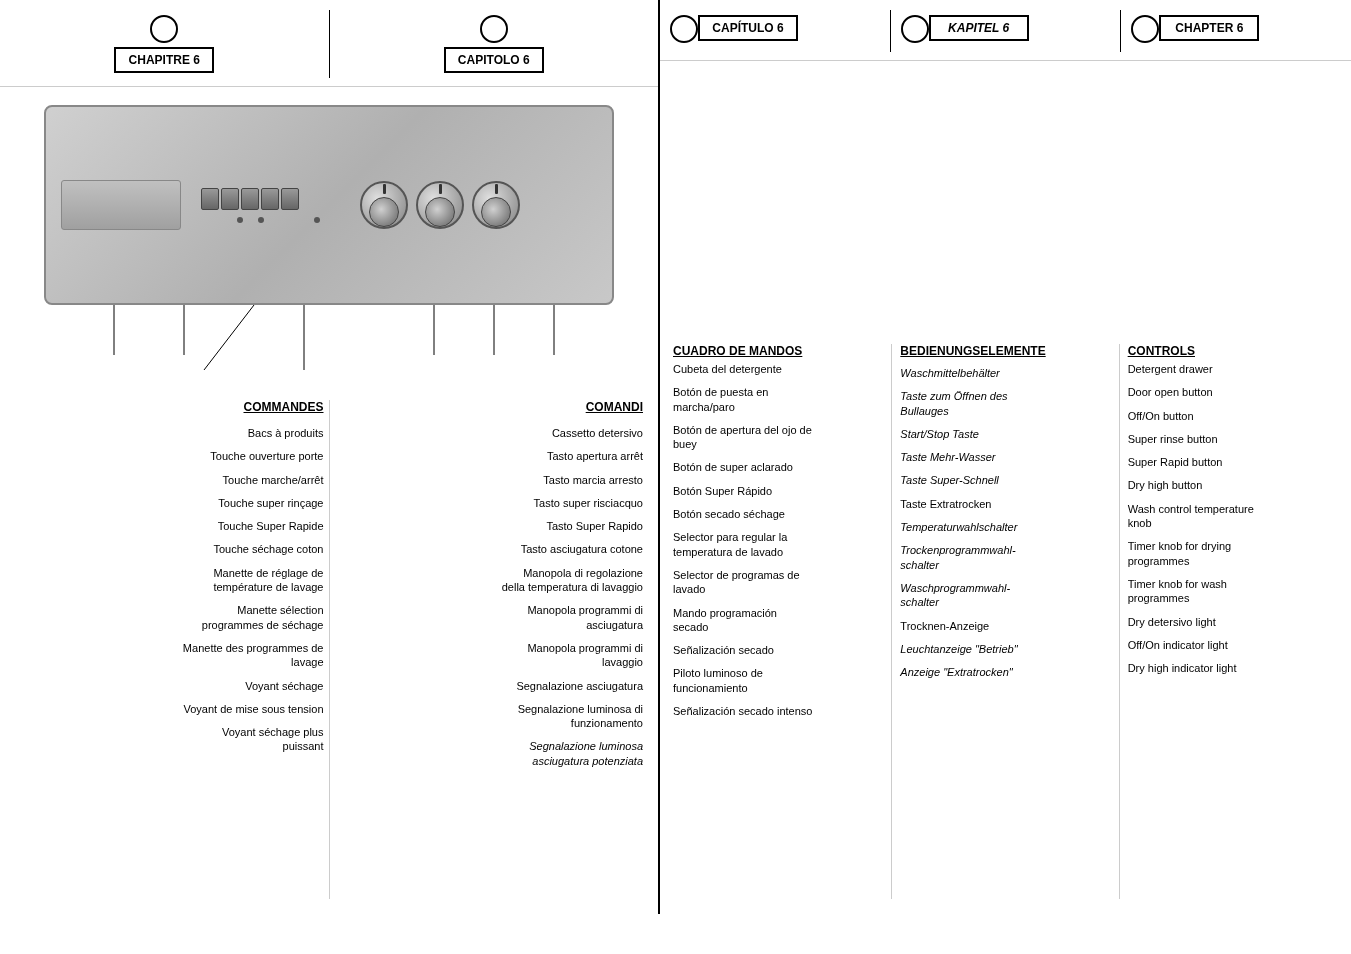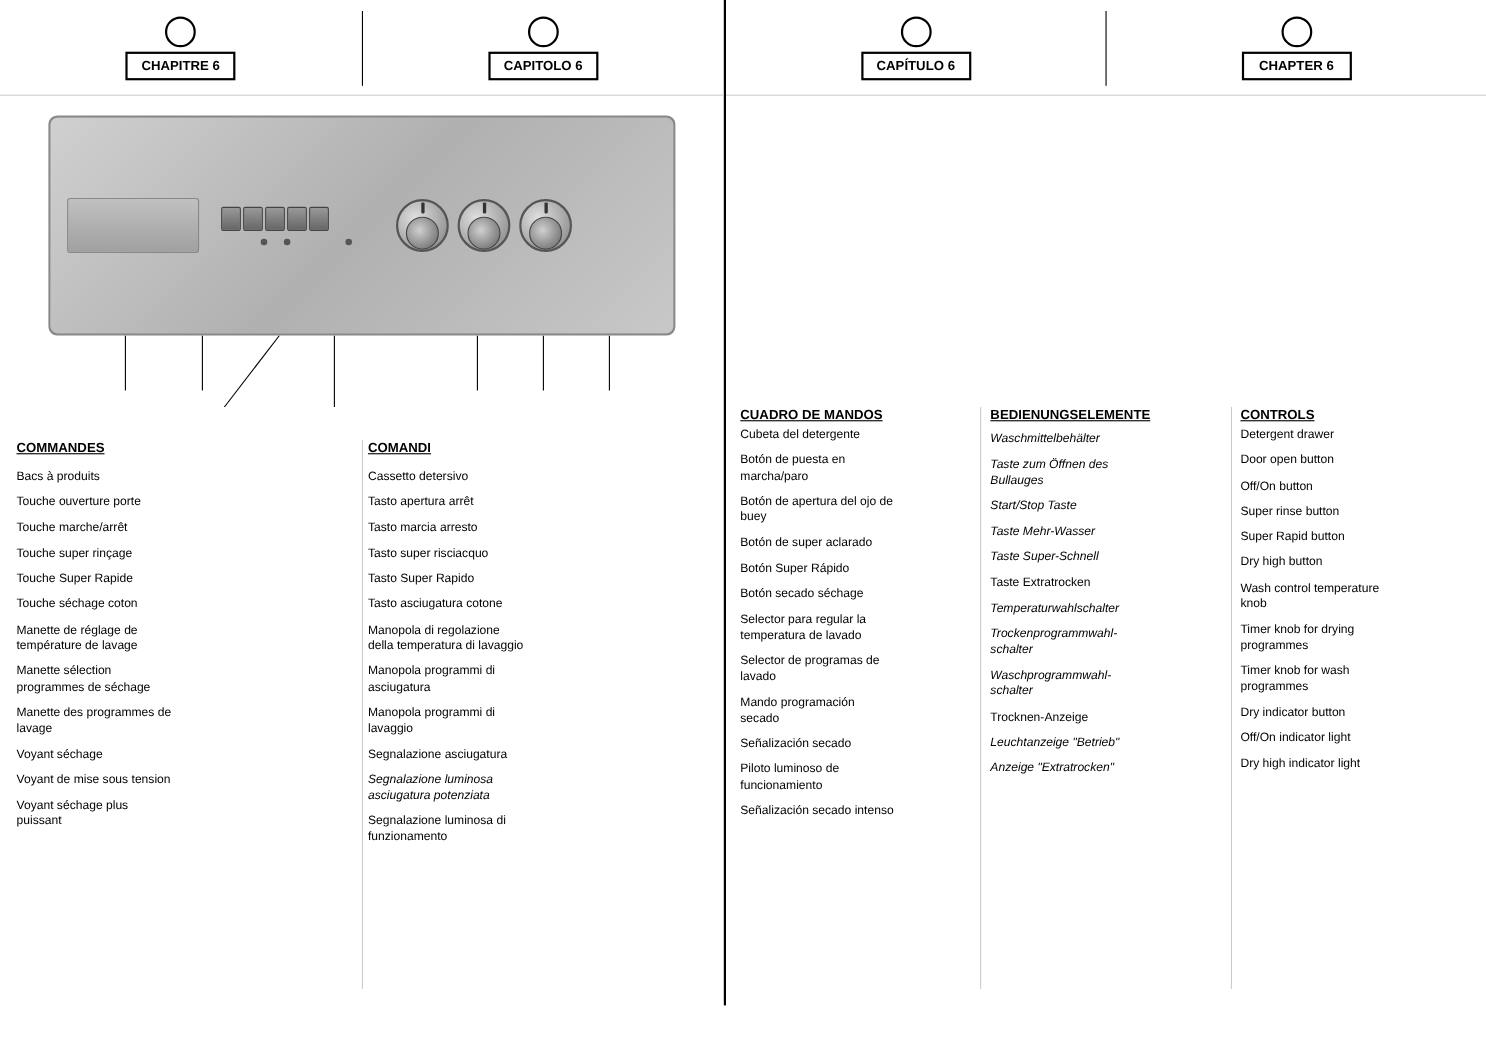--- a/index.html
+++ b/index.html
@@ -164,20 +164,21 @@
     .controls-area {
       display: flex;
       padding: 5px 10px;
       flex: 1;
     }
 
     .controls-col {
       flex: 1;
       padding: 0 5px;
       border-right: 1px solid #ccc;
+      text-align: right;
     }
     .controls-col:last-child { border-right: none; }
 
     .controls-heading {
       font-size: 12px;
       font-weight: bold;
       text-decoration: underline;
       margin-bottom: 12px;
     }
 
@@ -200,22 +201,21 @@
     .top-headers-right {
       display: flex;
       border-bottom: 1px solid #ccc;
       padding-bottom: 8px;
       margin-bottom: 8px;
     }
 
     .right-col {
       flex: 1;
       display: flex;
-      flex-direction: column;
-      align-items: center;
+      align-items: flex-start;
       border-right: 1px solid #000;
       padding: 5px 10px;
     }
     .right-col:last-child { border-right: none; }
 
     .chapter-box-italic {
       border: 2px solid #000;
       padding: 4px 10px;
       font-size: 12px;
       font-weight: bold;
@@ -353,32 +353,36 @@
         <div class="control-item">Cassetto detersivo</div>
         <div class="control-item">Tasto apertura arrêt</div>
         <div class="control-item">Tasto marcia arresto</div>
         <div class="control-item">Tasto super risciacquo</div>
         <div class="control-item">Tasto Super Rapido</div>
         <div class="control-item">Tasto asciugatura cotone</div>
         <div class="control-item">Manopola di regolazione<br>della temperatura di lavaggio</div>
         <div class="control-item">Manopola programmi di<br>asciugatura</div>
         <div class="control-item">Manopola programmi di<br>lavaggio</div>
         <div class="control-item">Segnalazione asciugatura</div>
+        <div class="control-item">Segnalazione luminosa di<br>funzionamento</div>
         <div class="control-item italic">Segnalazione luminosa<br>asciugatura potenziata</div>
-        <div class="control-item">Segnalazione luminosa di<br>funzionamento</div>
       </div>
     </div>
   </div>
 
   <div class="right-half">
 
     <div class="top-headers-right">
       <div class="right-col">
         <div class="circle-icon"></div>
         <div class="chapter-box">CAPÍTULO 6</div>
+      </div>
+      <div class="right-col">
+        <div class="circle-icon"></div>
+        <div class="chapter-box-italic">KAPITEL 6</div>
       </div>
       <div class="right-col">
         <div class="circle-icon"></div>
         <div class="chapter-box">CHAPTER 6</div>
       </div>
     </div>
 
     <div style="height:270px;"></div>
 
     <div style="display:flex;flex:1;padding:5px;">
@@ -419,19 +423,19 @@
         <div class="section-heading">CONTROLS</div>
         <div class="item-row">Detergent drawer</div>
         <div class="item-row">Door open button</div>
         <div class="item-row">Off/On button</div>
         <div class="item-row">Super rinse button</div>
         <div class="item-row">Super Rapid button</div>
         <div class="item-row">Dry high button</div>
         <div class="item-row">Wash control temperature<br>knob</div>
         <div class="item-row">Timer knob for drying<br>programmes</div>
         <div class="item-row">Timer knob for wash<br>programmes</div>
-        <div class="item-row">Dry indicator button</div>
+        <div class="item-row">Dry detersivo light</div>
         <div class="item-row">Off/On indicator light</div>
         <div class="item-row">Dry high indicator light</div>
       </div>
     </div>
   </div>
 </div>
 
 </body></html>

